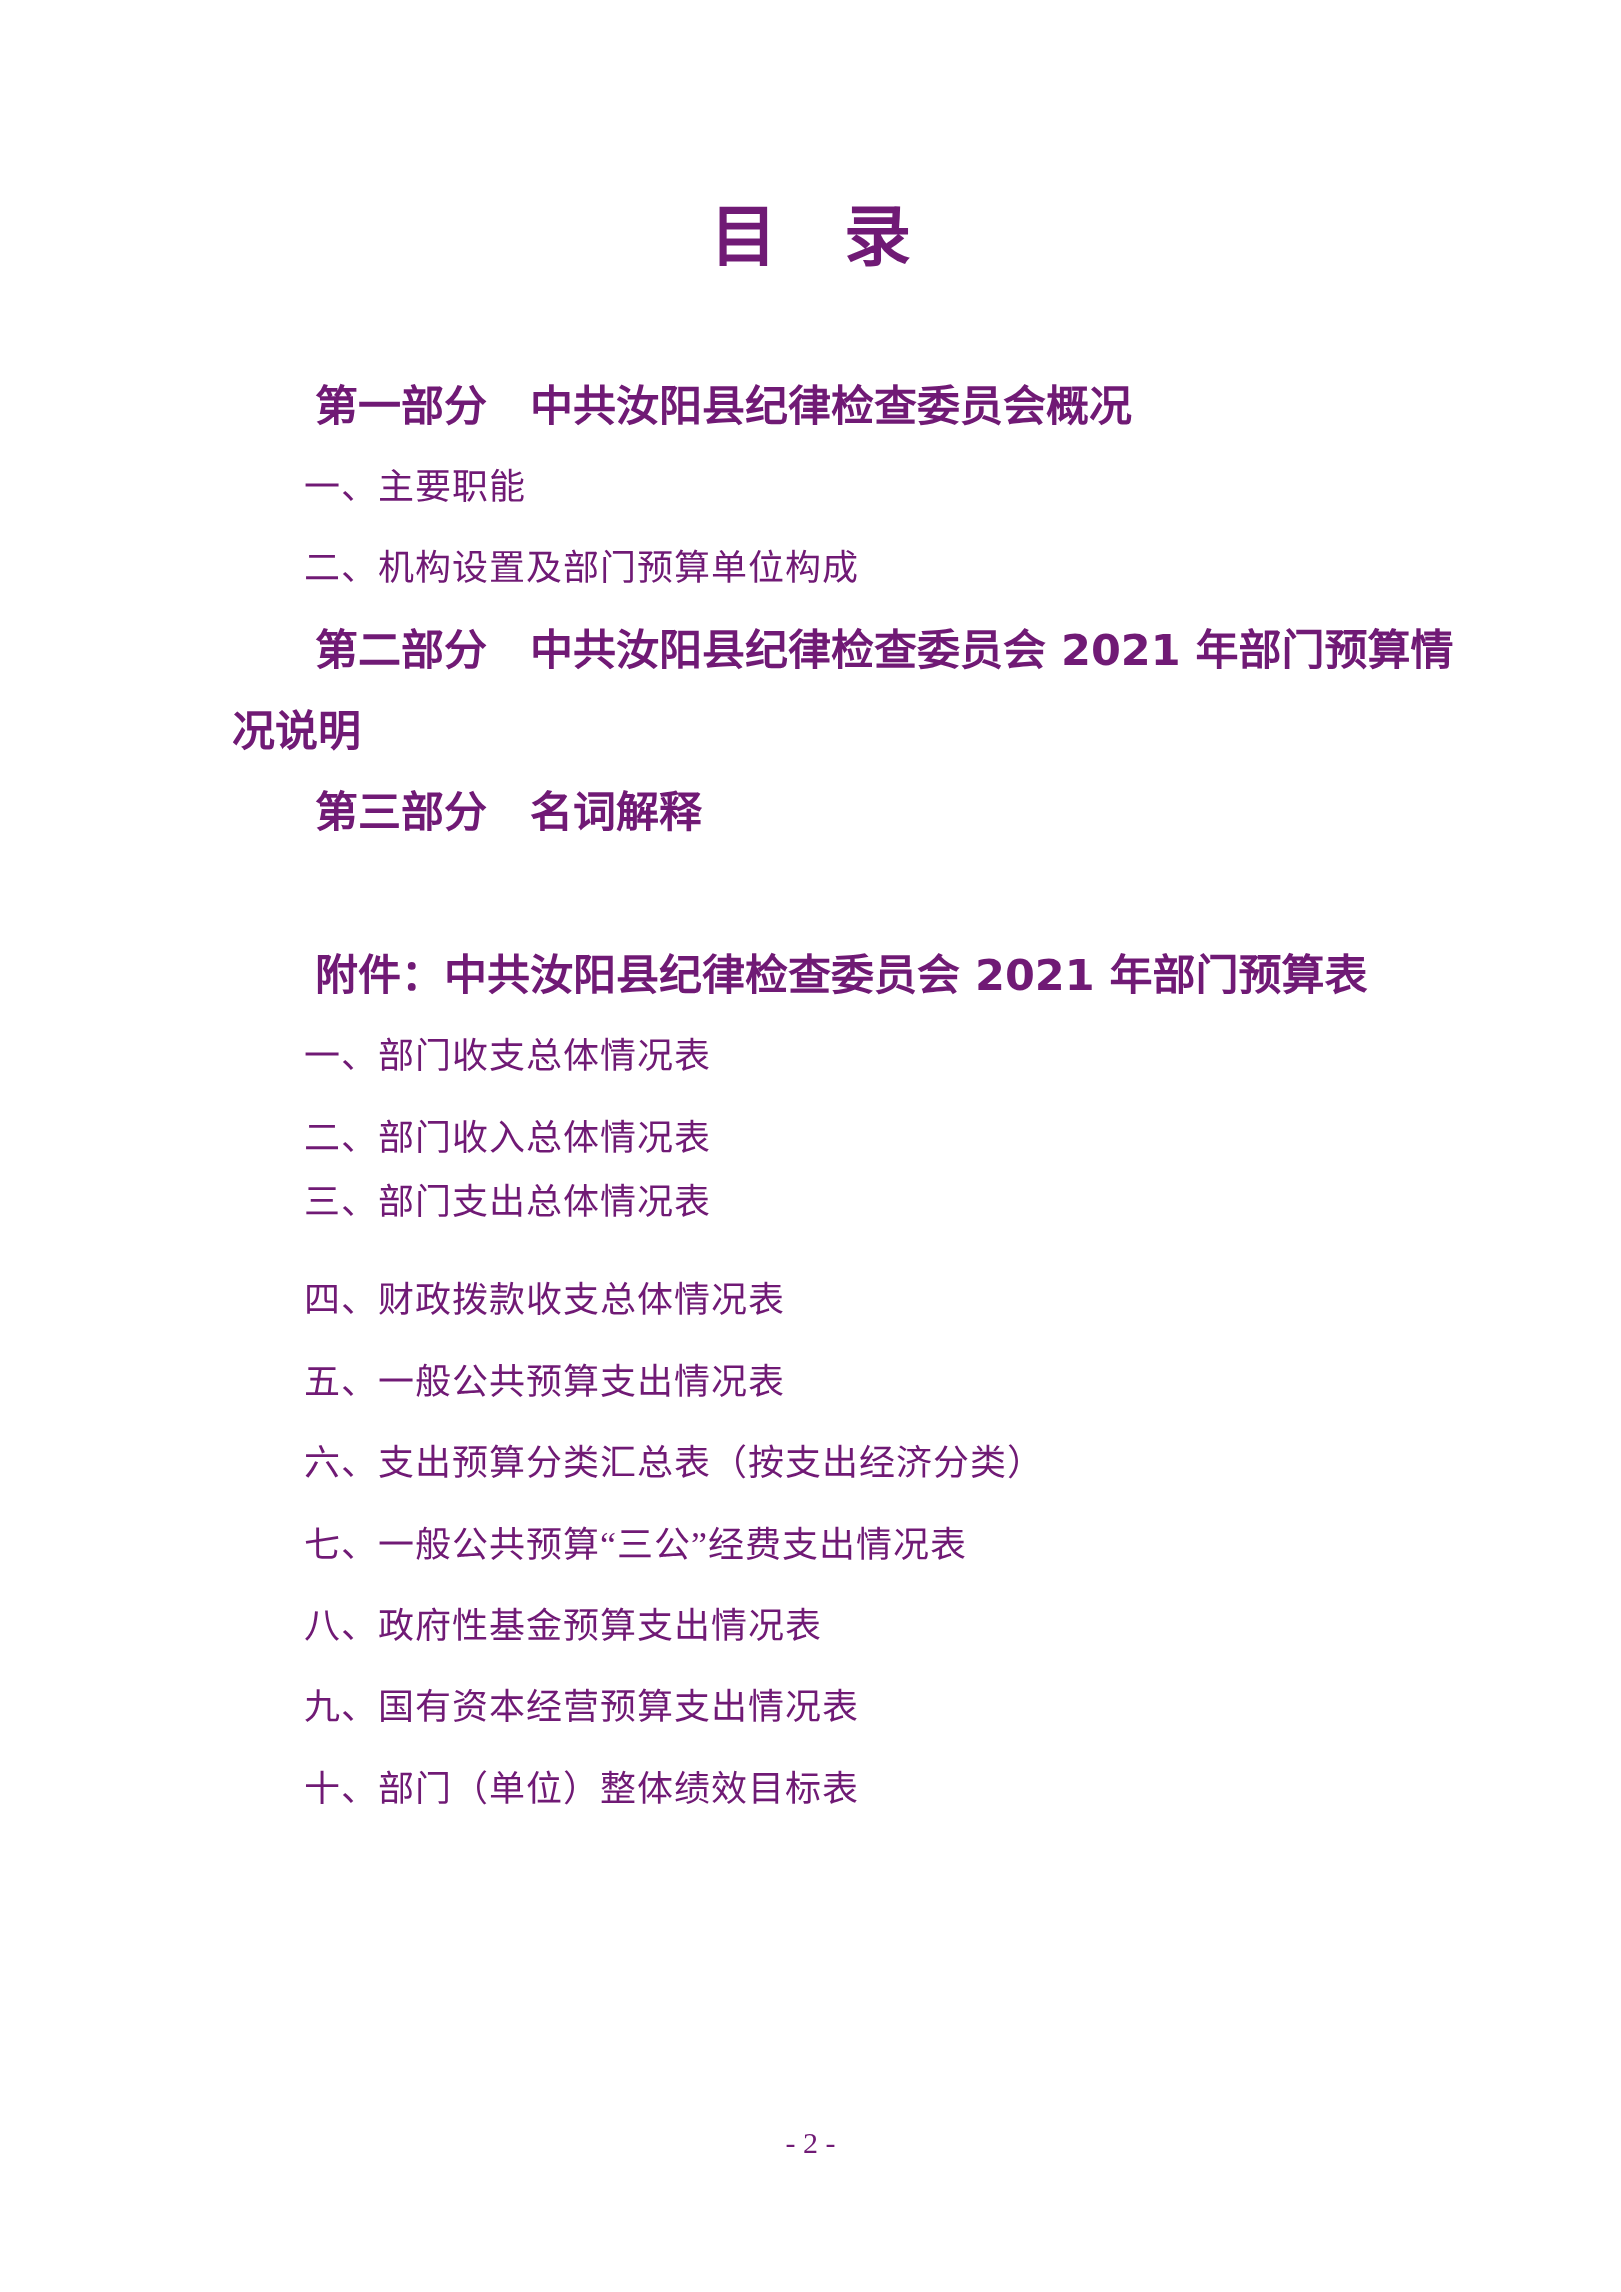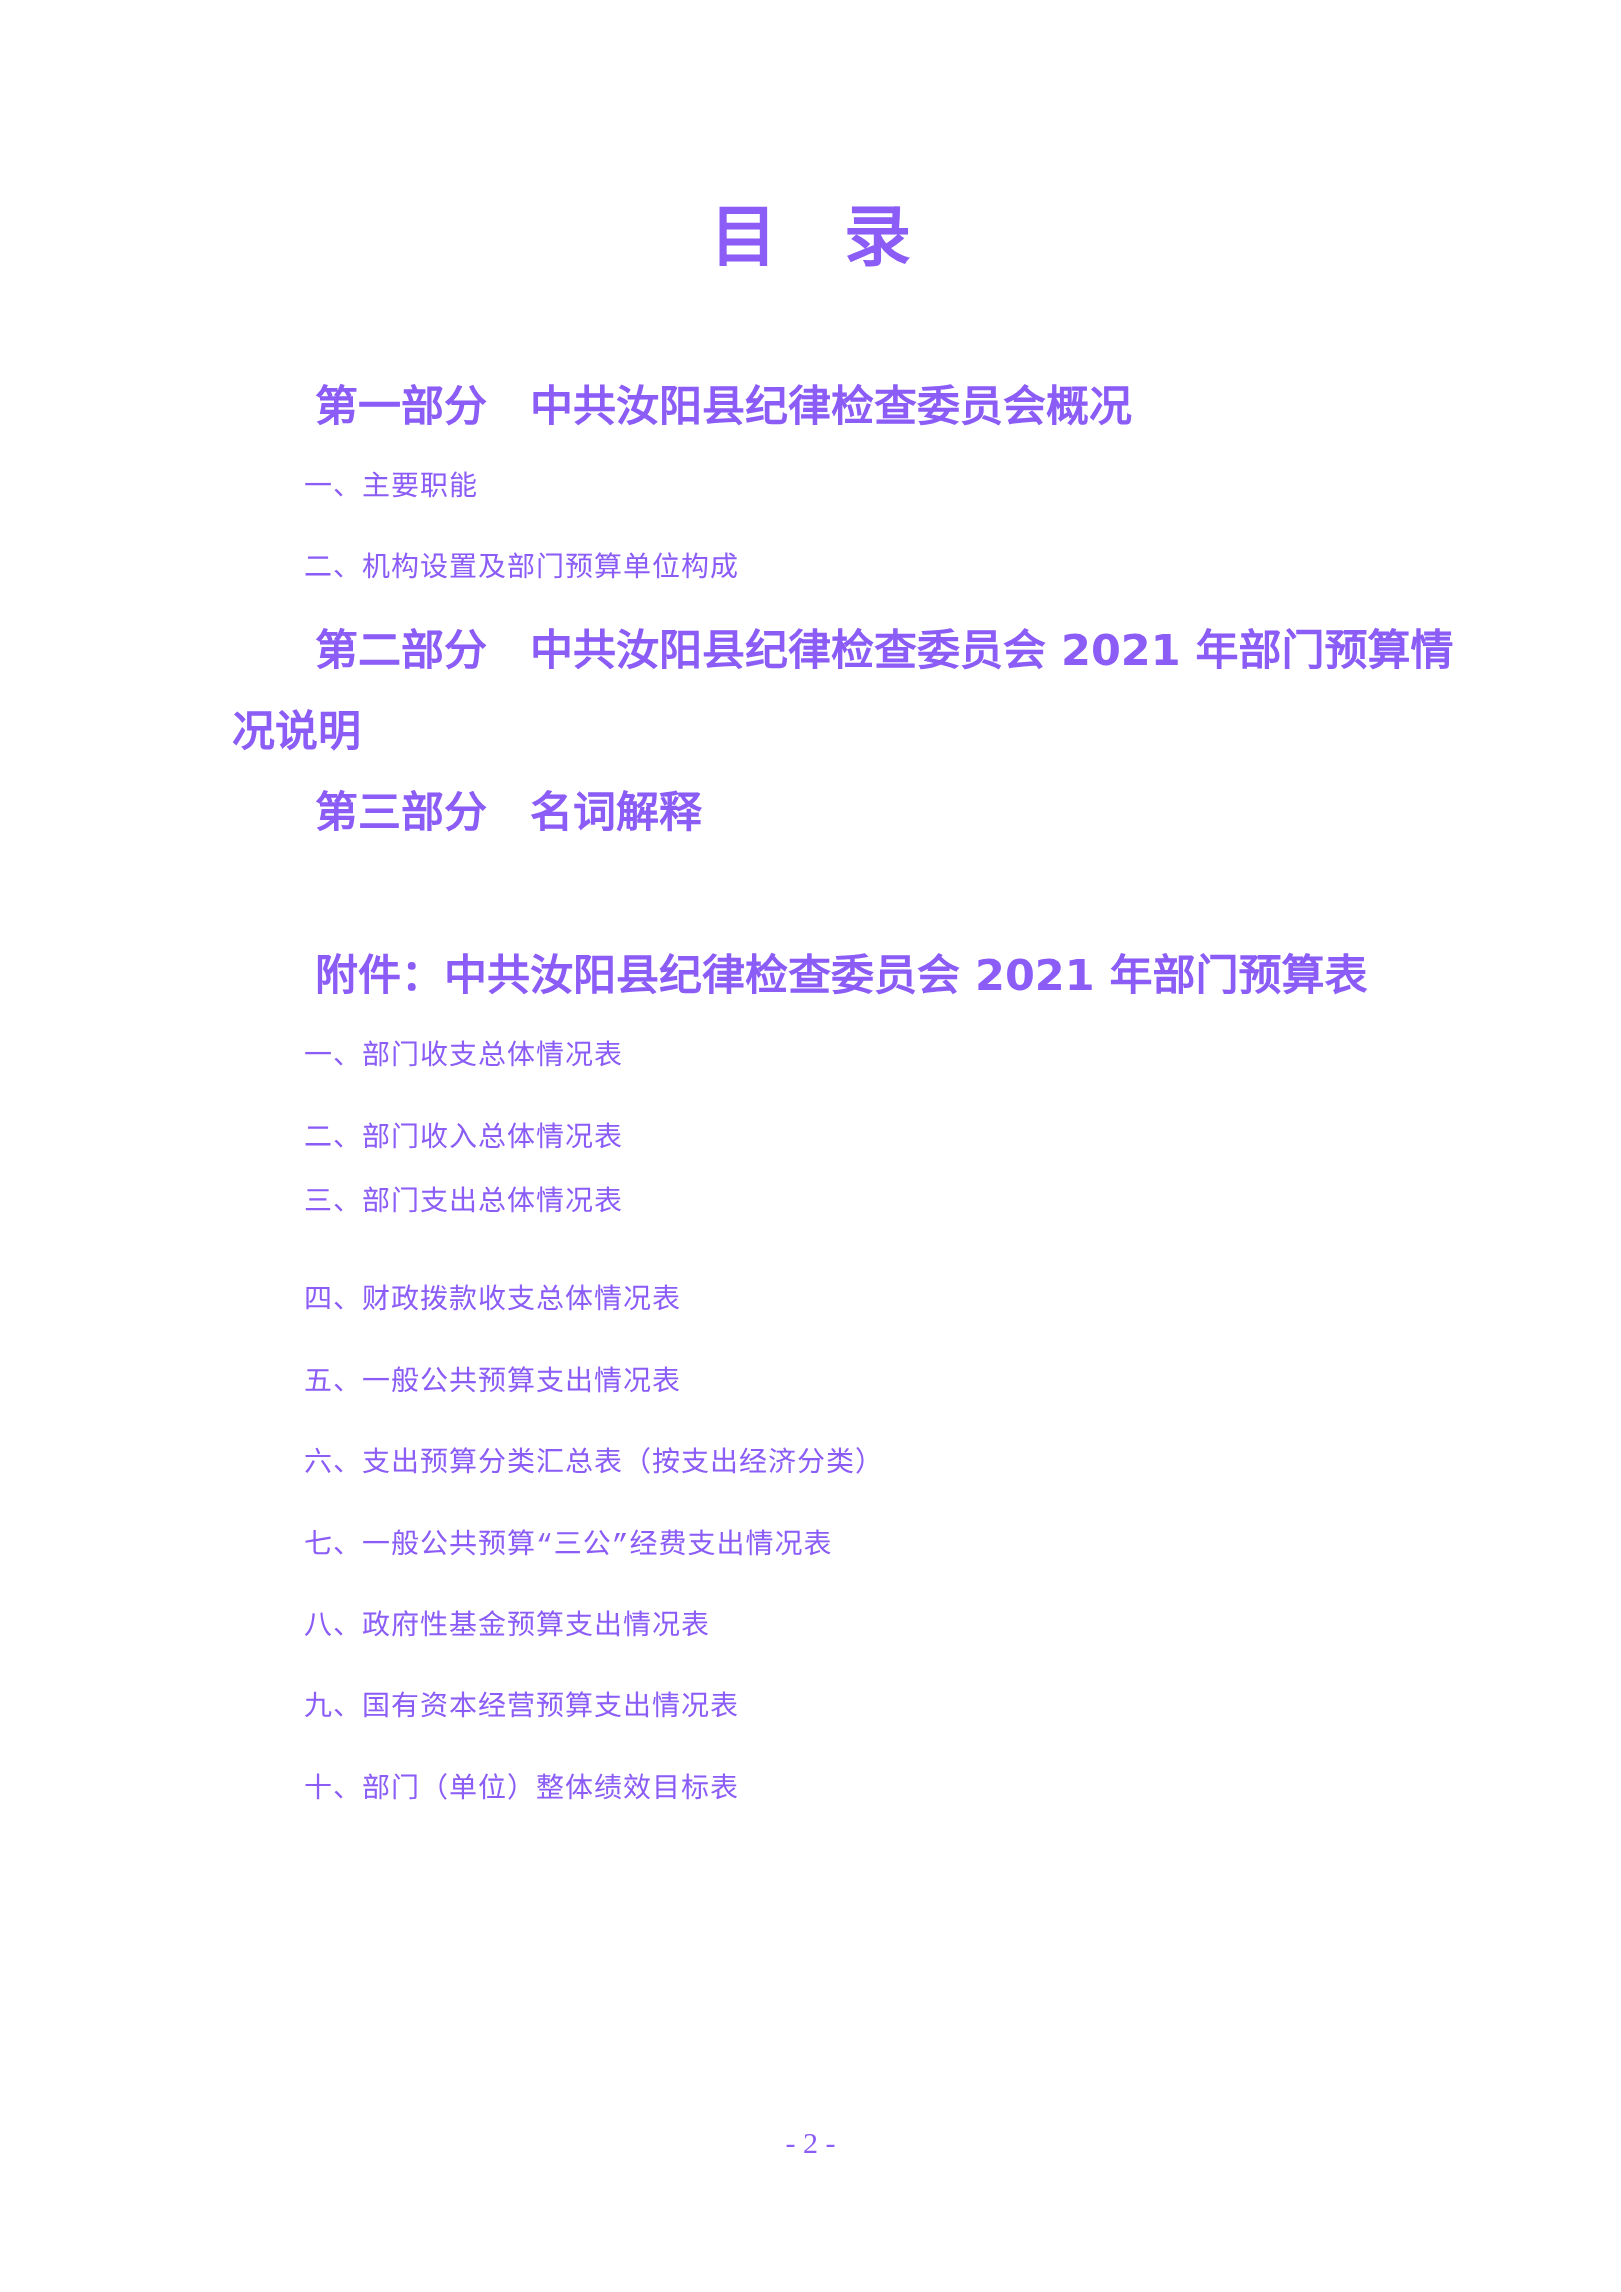--- a/index.html
+++ b/index.html
@@ -5,45 +5,44 @@
   html, body {
     margin: 0;
     padding: 0;
     background: #ffffff;
   }
   .page {
     position: relative;
     width: 1621px;
     height: 2293px;
     background: #ffffff;
-    color: #8b5cf6;
+    color: #701a75;
     font-family: "Liberation Serif", "DejaVu Serif", serif;
     overflow: hidden;
   }
   .doc-title {
     position: absolute;
     top: 192px;
     left: 0;
     width: 1621px;
     text-align: center;
     font-size: 67px;
     line-height: 90px;
     font-weight: bold;
     font-family: "DejaVu Sans", "Liberation Sans", sans-serif;
     white-space: pre;
   }
   .line {
     position: absolute;
     left: 221px;
     width: 1235px;
-    font-size: 28px;
+    font-size: 36px;
     line-height: 81px;
     white-space: nowrap;
     letter-spacing: 1px;
-    font-family: Liberation Mono, monospace;
   }
   .indent {
     text-indent: 83px;
   }
   .bold {
     font-weight: bold;
     font-size: 43px;
     font-family: "DejaVu Sans", "Liberation Sans", sans-serif;
     letter-spacing: 0;
     margin-left: 11px;

